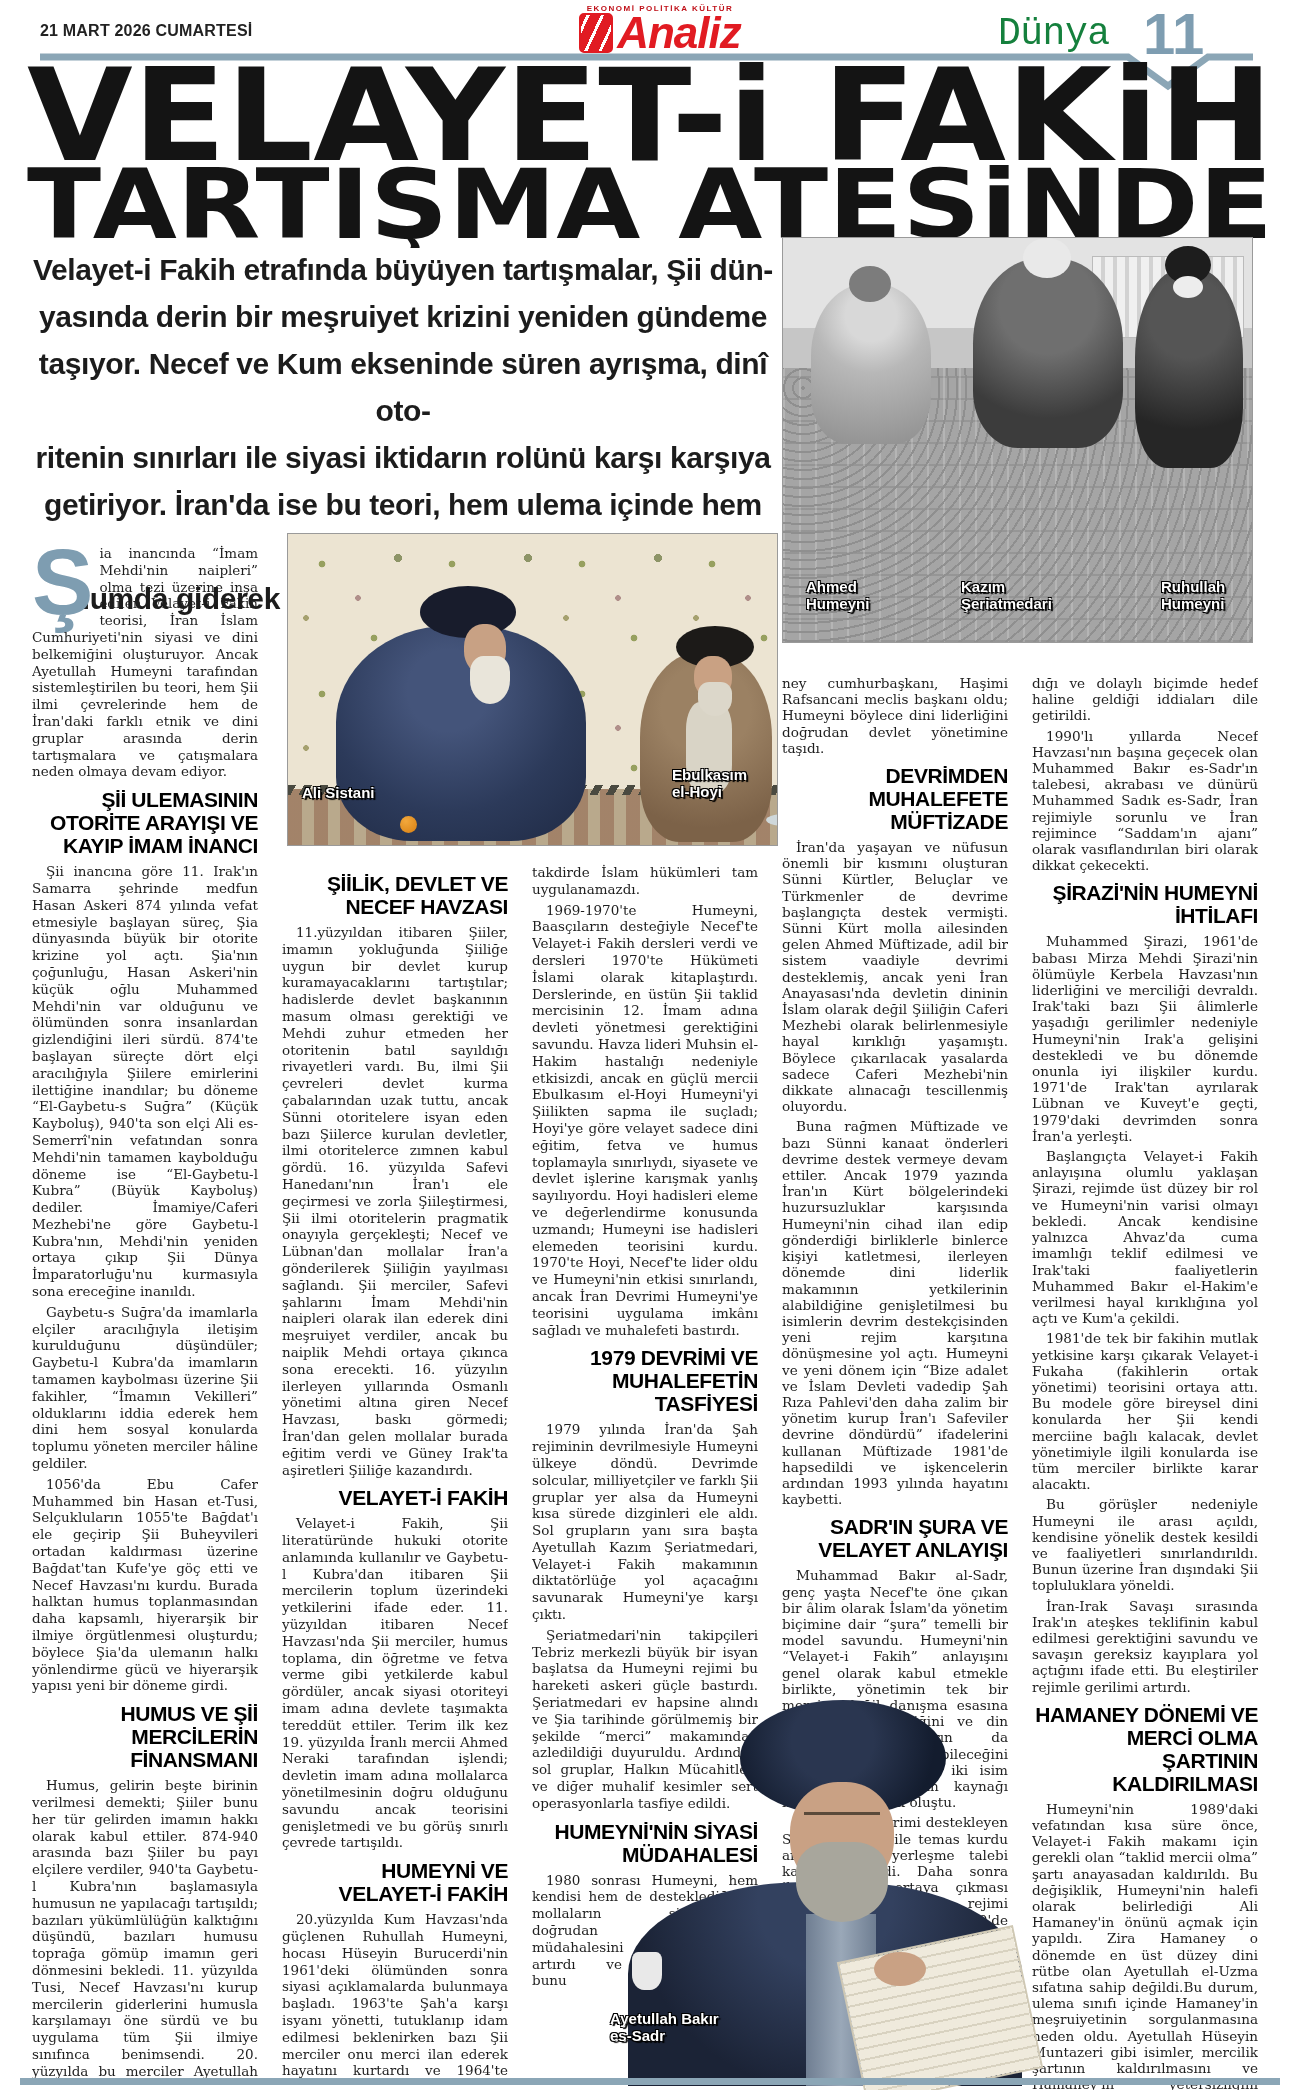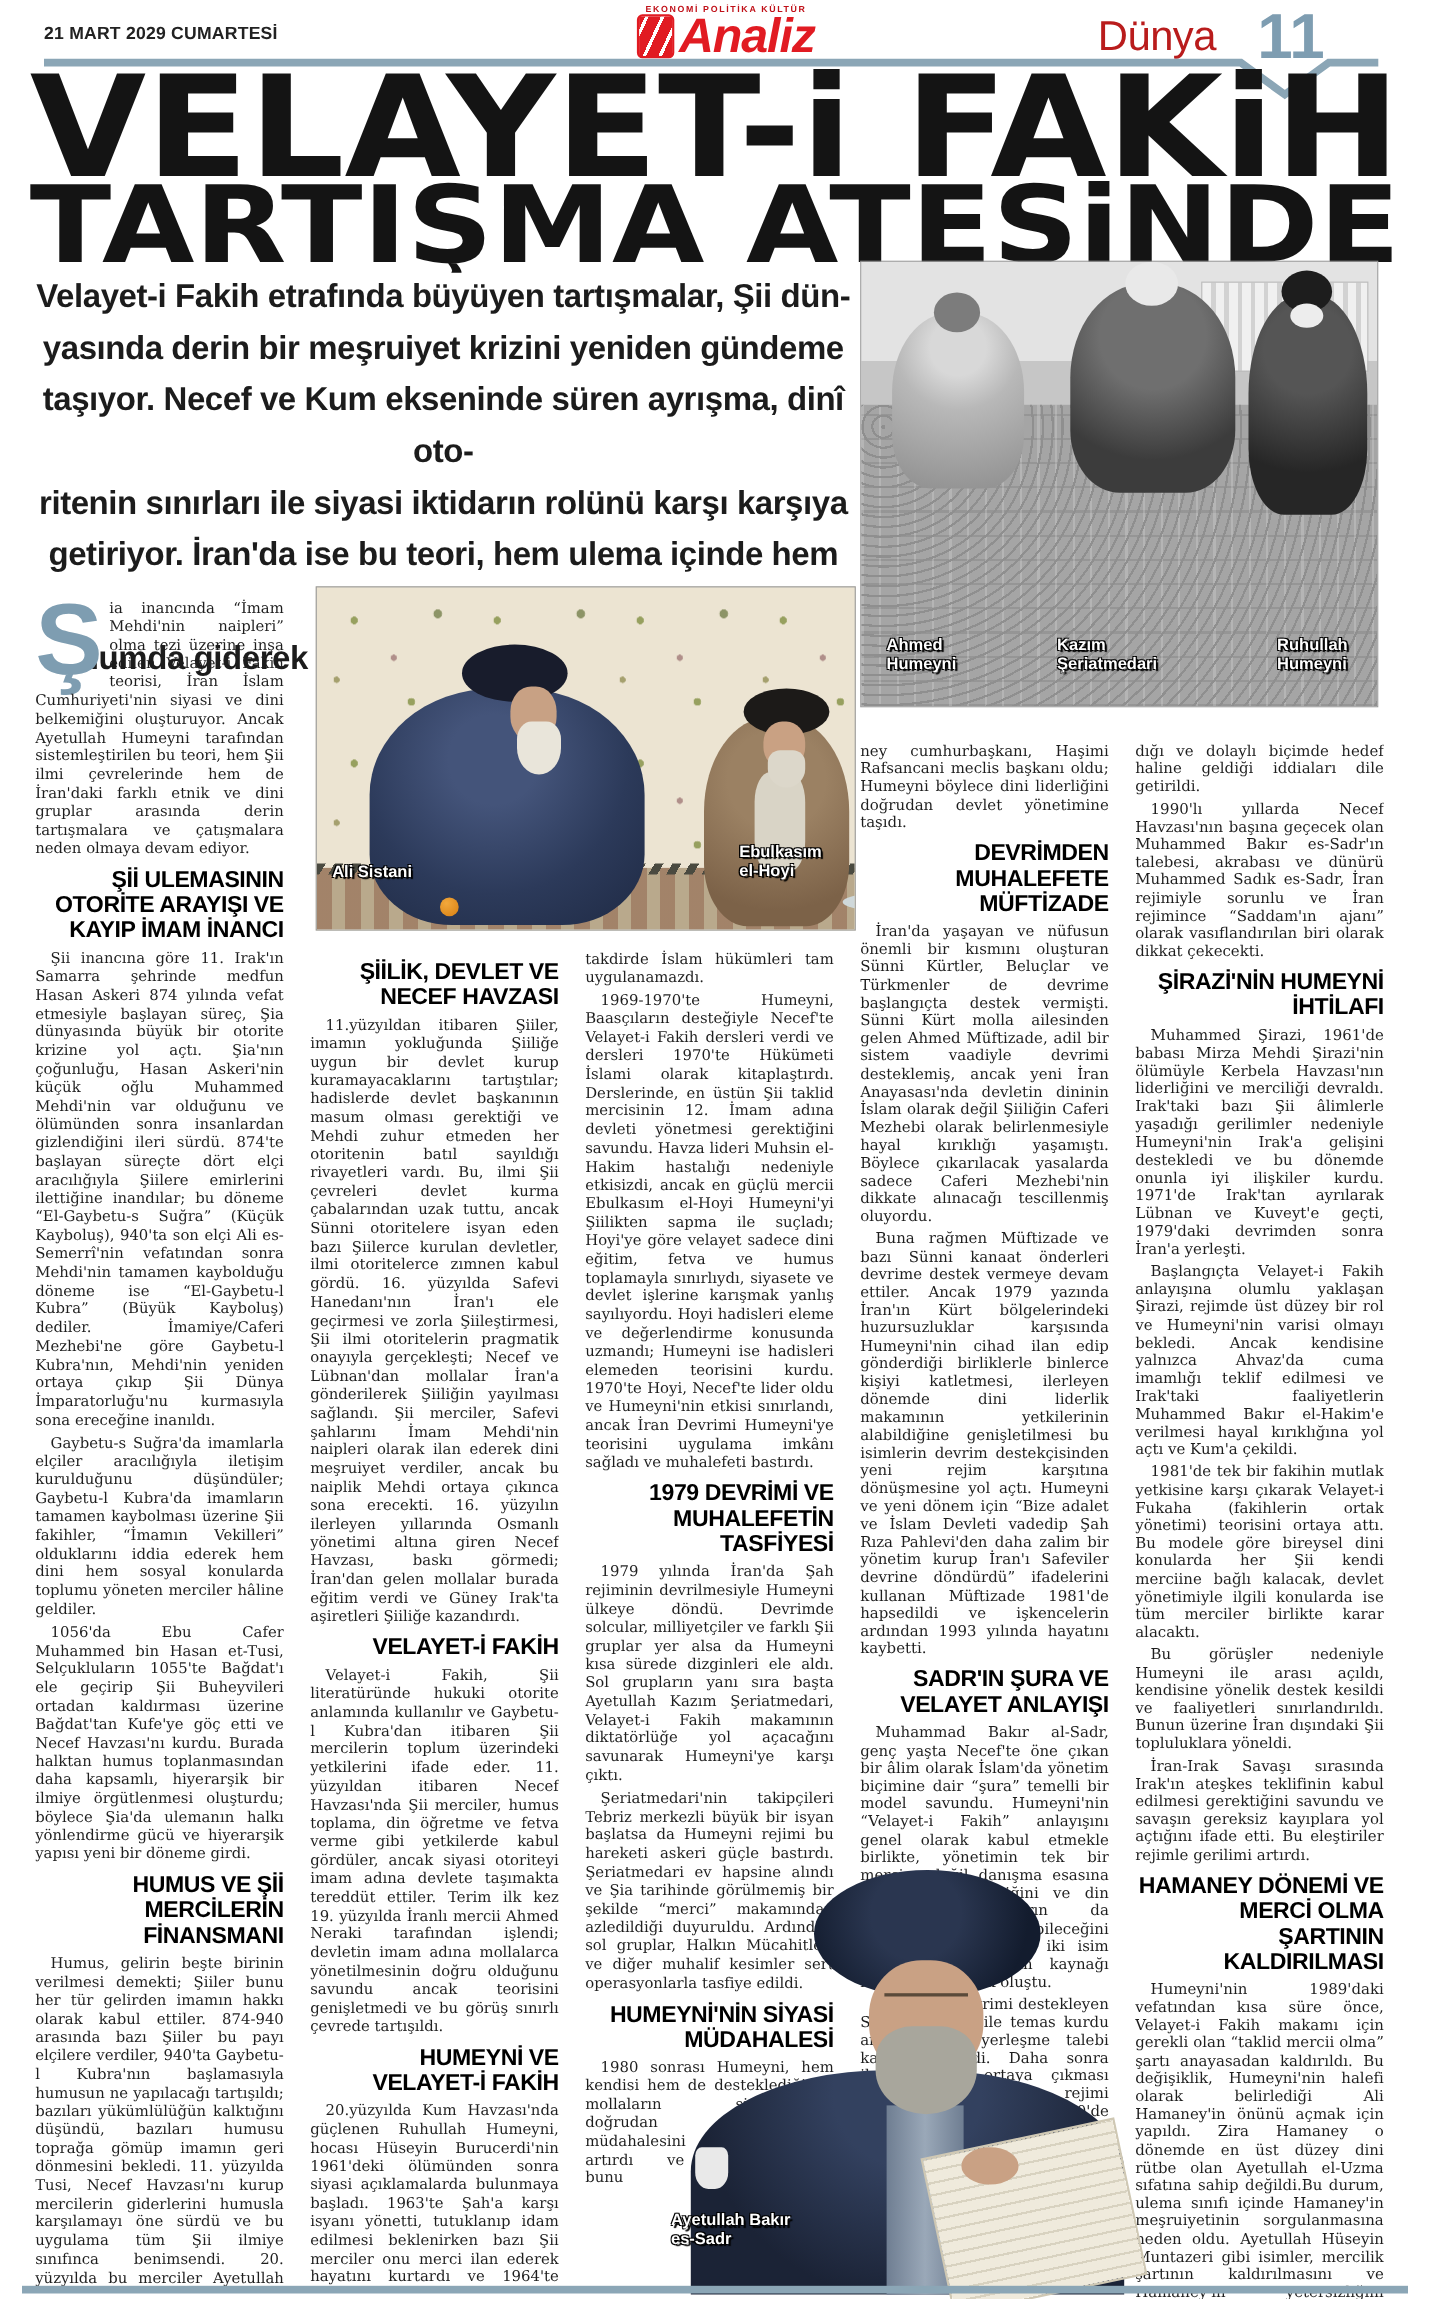--- a/index.html
+++ b/index.html
@@ -7,21 +7,21 @@
   .page{position:absolute;inset:0;background:#ffffff;}
   
   .date{position:absolute;left:40px;top:22px;font-size:16px;font-weight:bold;letter-spacing:.2px;color:#222;}
   .logo{position:absolute;left:540px;top:4px;width:240px;text-align:center;}
   .logo .tagline{font-size:8px;color:#c01018;font-weight:bold;letter-spacing:1.5px;display:block;}
   .logo .row{display:flex;align-items:center;justify-content:center;gap:4px;}
   .logo .flame{width:30px;height:36px;border-radius:5px;background:
       repeating-linear-gradient(115deg,#e11b22 0 5px,#ffffff 5px 8px,#e11b22 8px 13px);
       border:2px solid #e11b22;}
   .logo .name{font-size:44px;font-weight:900;color:#e11b22;font-style:italic;letter-spacing:-1px;line-height:40px;}
-  .section{position:absolute;left:998px;top:12px;font-size:38px;color:#b91c1c;letter-spacing:-.5px;}
+  .section{position:absolute;left:998px;top:12px;font-size:38px;color:#15803d;letter-spacing:-.5px;font-family:Liberation Mono, monospace;}
   .pageno{position:absolute;left:1143px;top:0px;font-size:58px;font-weight:bold;color:#7e9db1;}
   .rule{position:absolute;left:40px;top:52px;}
   
   .hl{position:absolute;left:25px;}
   .hl text{fill:#141414;font-family:"DejaVu Sans",sans-serif;font-weight:bold;}
   
   .lede{position:absolute;left:26px;top:246px;width:754px;text-align:center;
         font-size:30px;line-height:47px;font-weight:bold;color:#1c1c1c;letter-spacing:-.4px;}
   
   .photo{position:absolute;border:1px solid #9a9a9a;overflow:hidden;box-sizing:border-box;}
@@ -100,21 +100,21 @@
   .sL{float:left;clear:left;}
   
   .bbar{position:absolute;left:20px;top:2078px;width:1260px;height:7px;background:#8ba6b6;}
   .caption-sadr{position:absolute;left:610px;top:2010px;}
 </style>
 </head>
 <body>
 
 <div class="page">
 
-  <div class="date">21 MART 2029 CUMARTESİ</div>
+  <div class="date">21 MART 2026 CUMARTESİ</div>
   <div class="logo">
     <span class="tagline">EKONOMİ POLİTİKA KÜLTÜR</span>
     <span class="row">
       <span class="flame"></span>
       <span class="name">Analiz</span>
     </span>
   </div>
   <div class="section">Dünya</div>
   <div class="pageno">11</div>
   <svg class="rule" width="1220" height="42">

